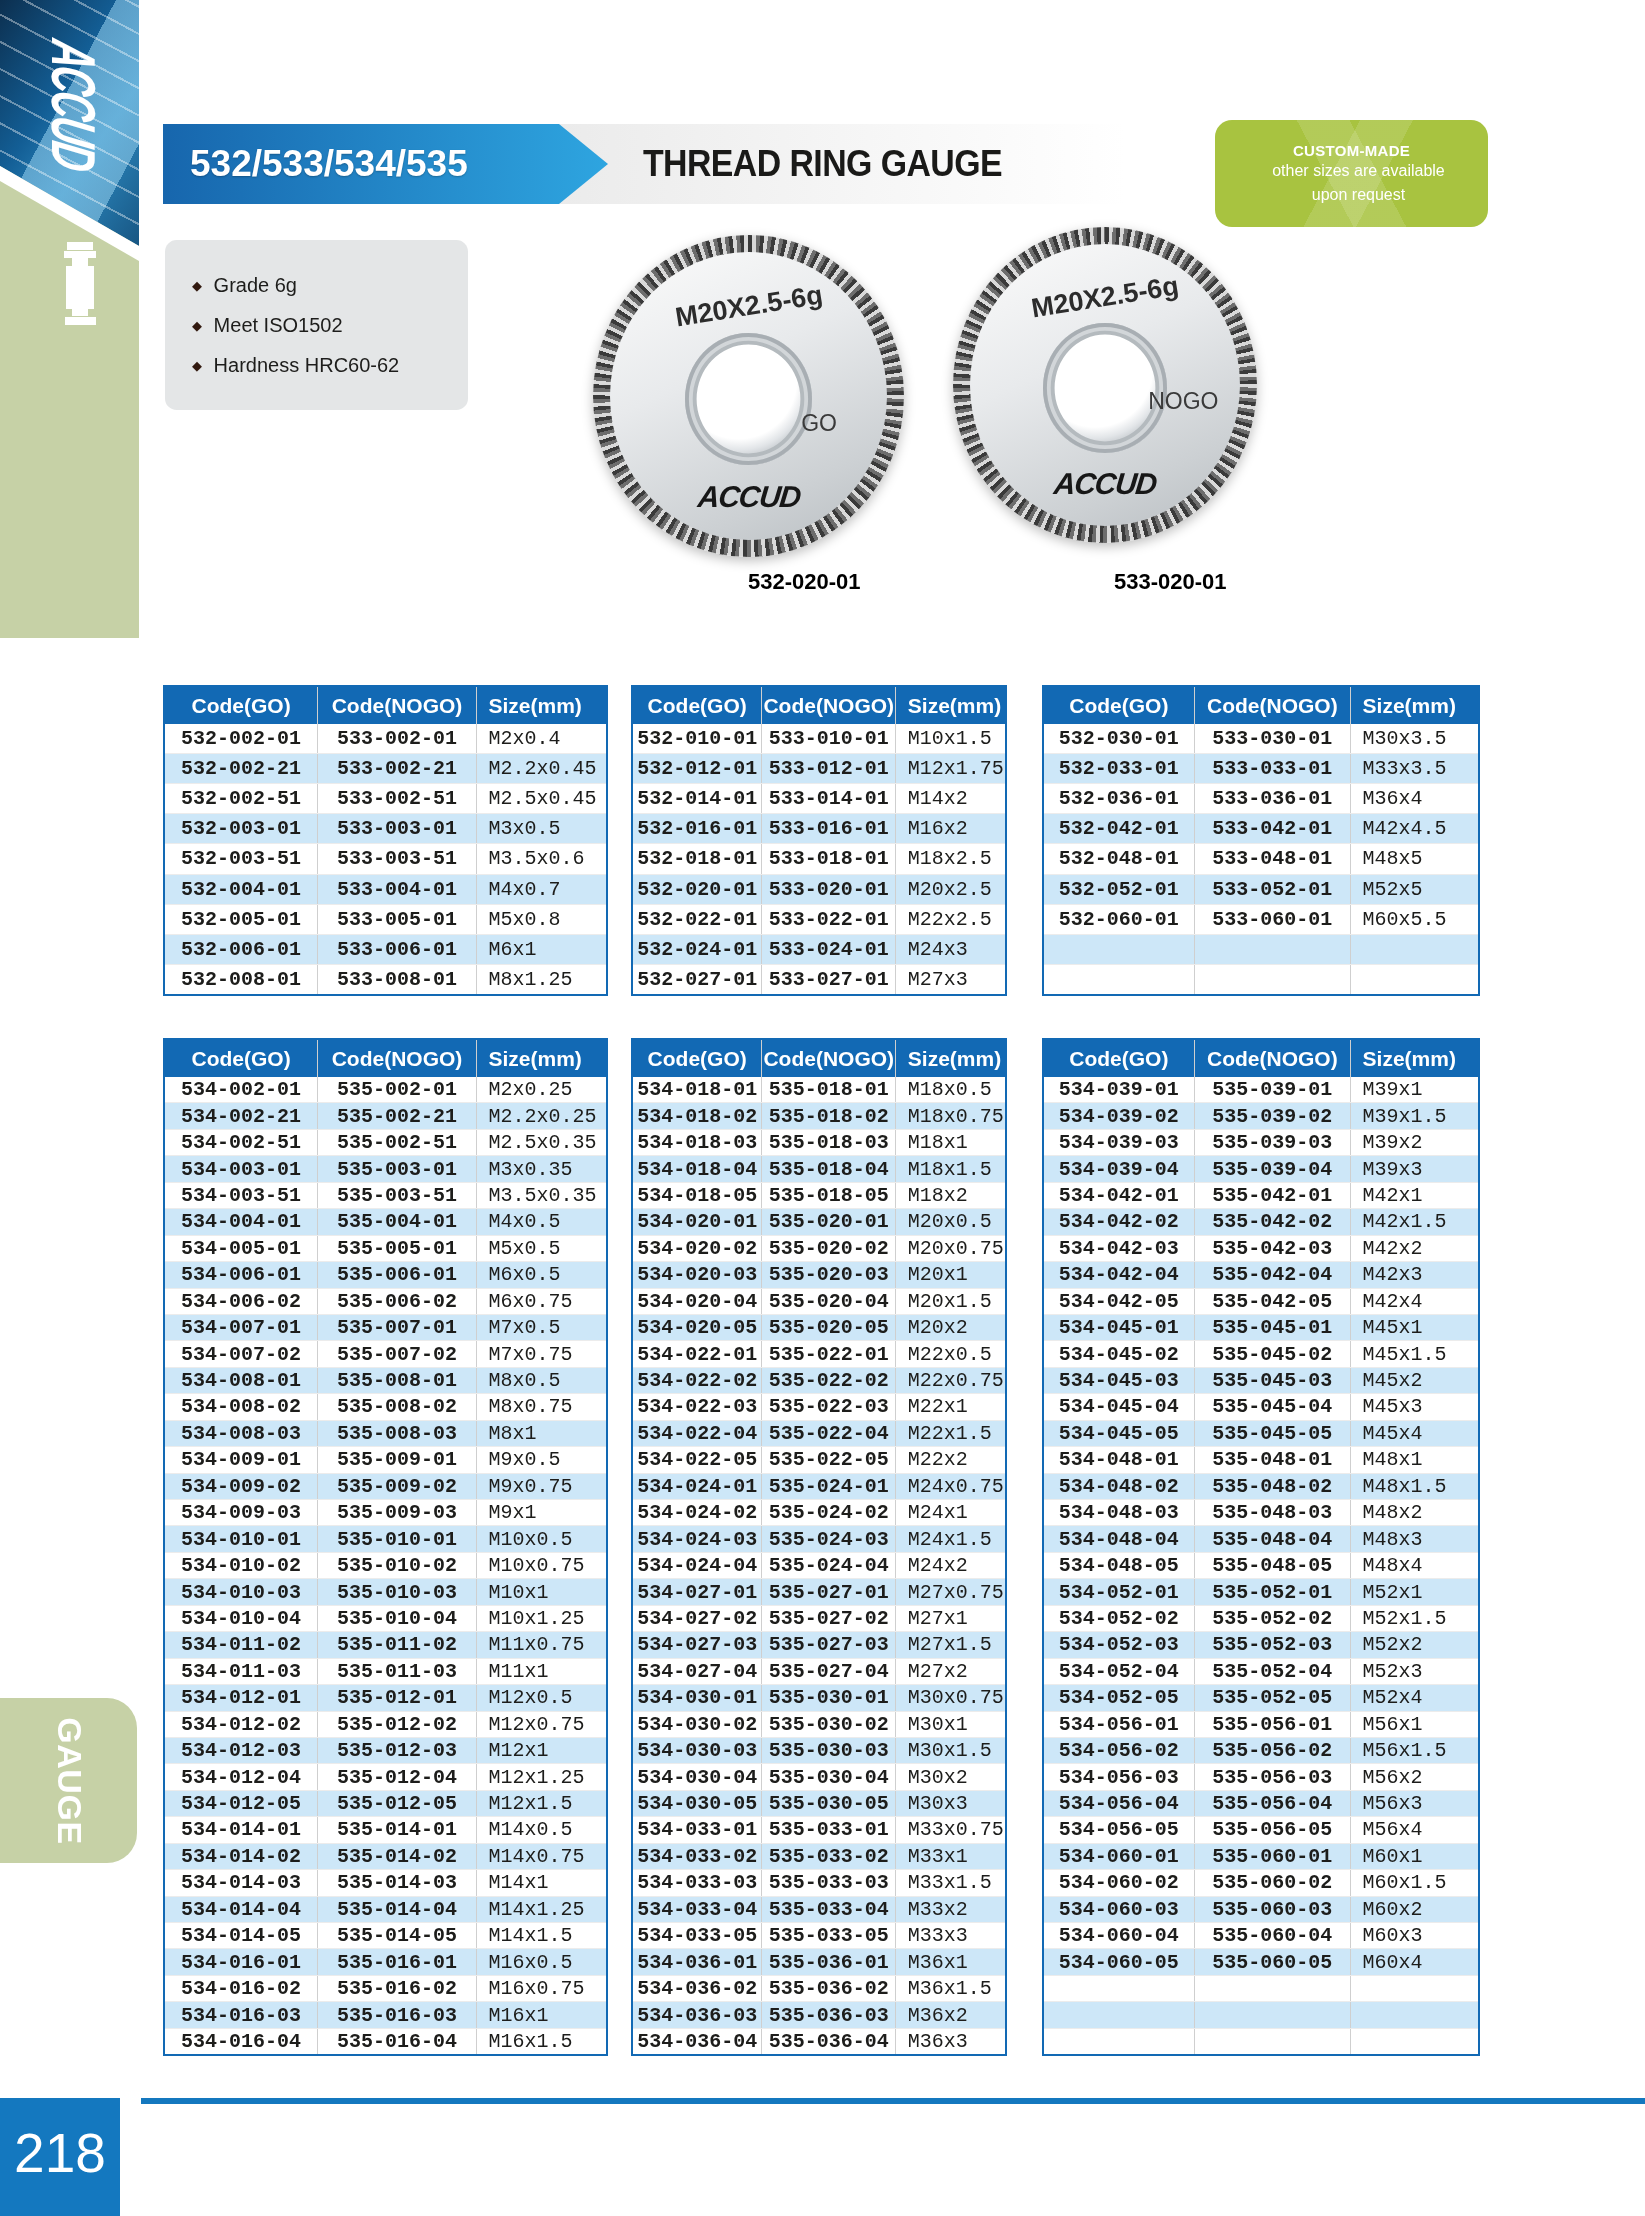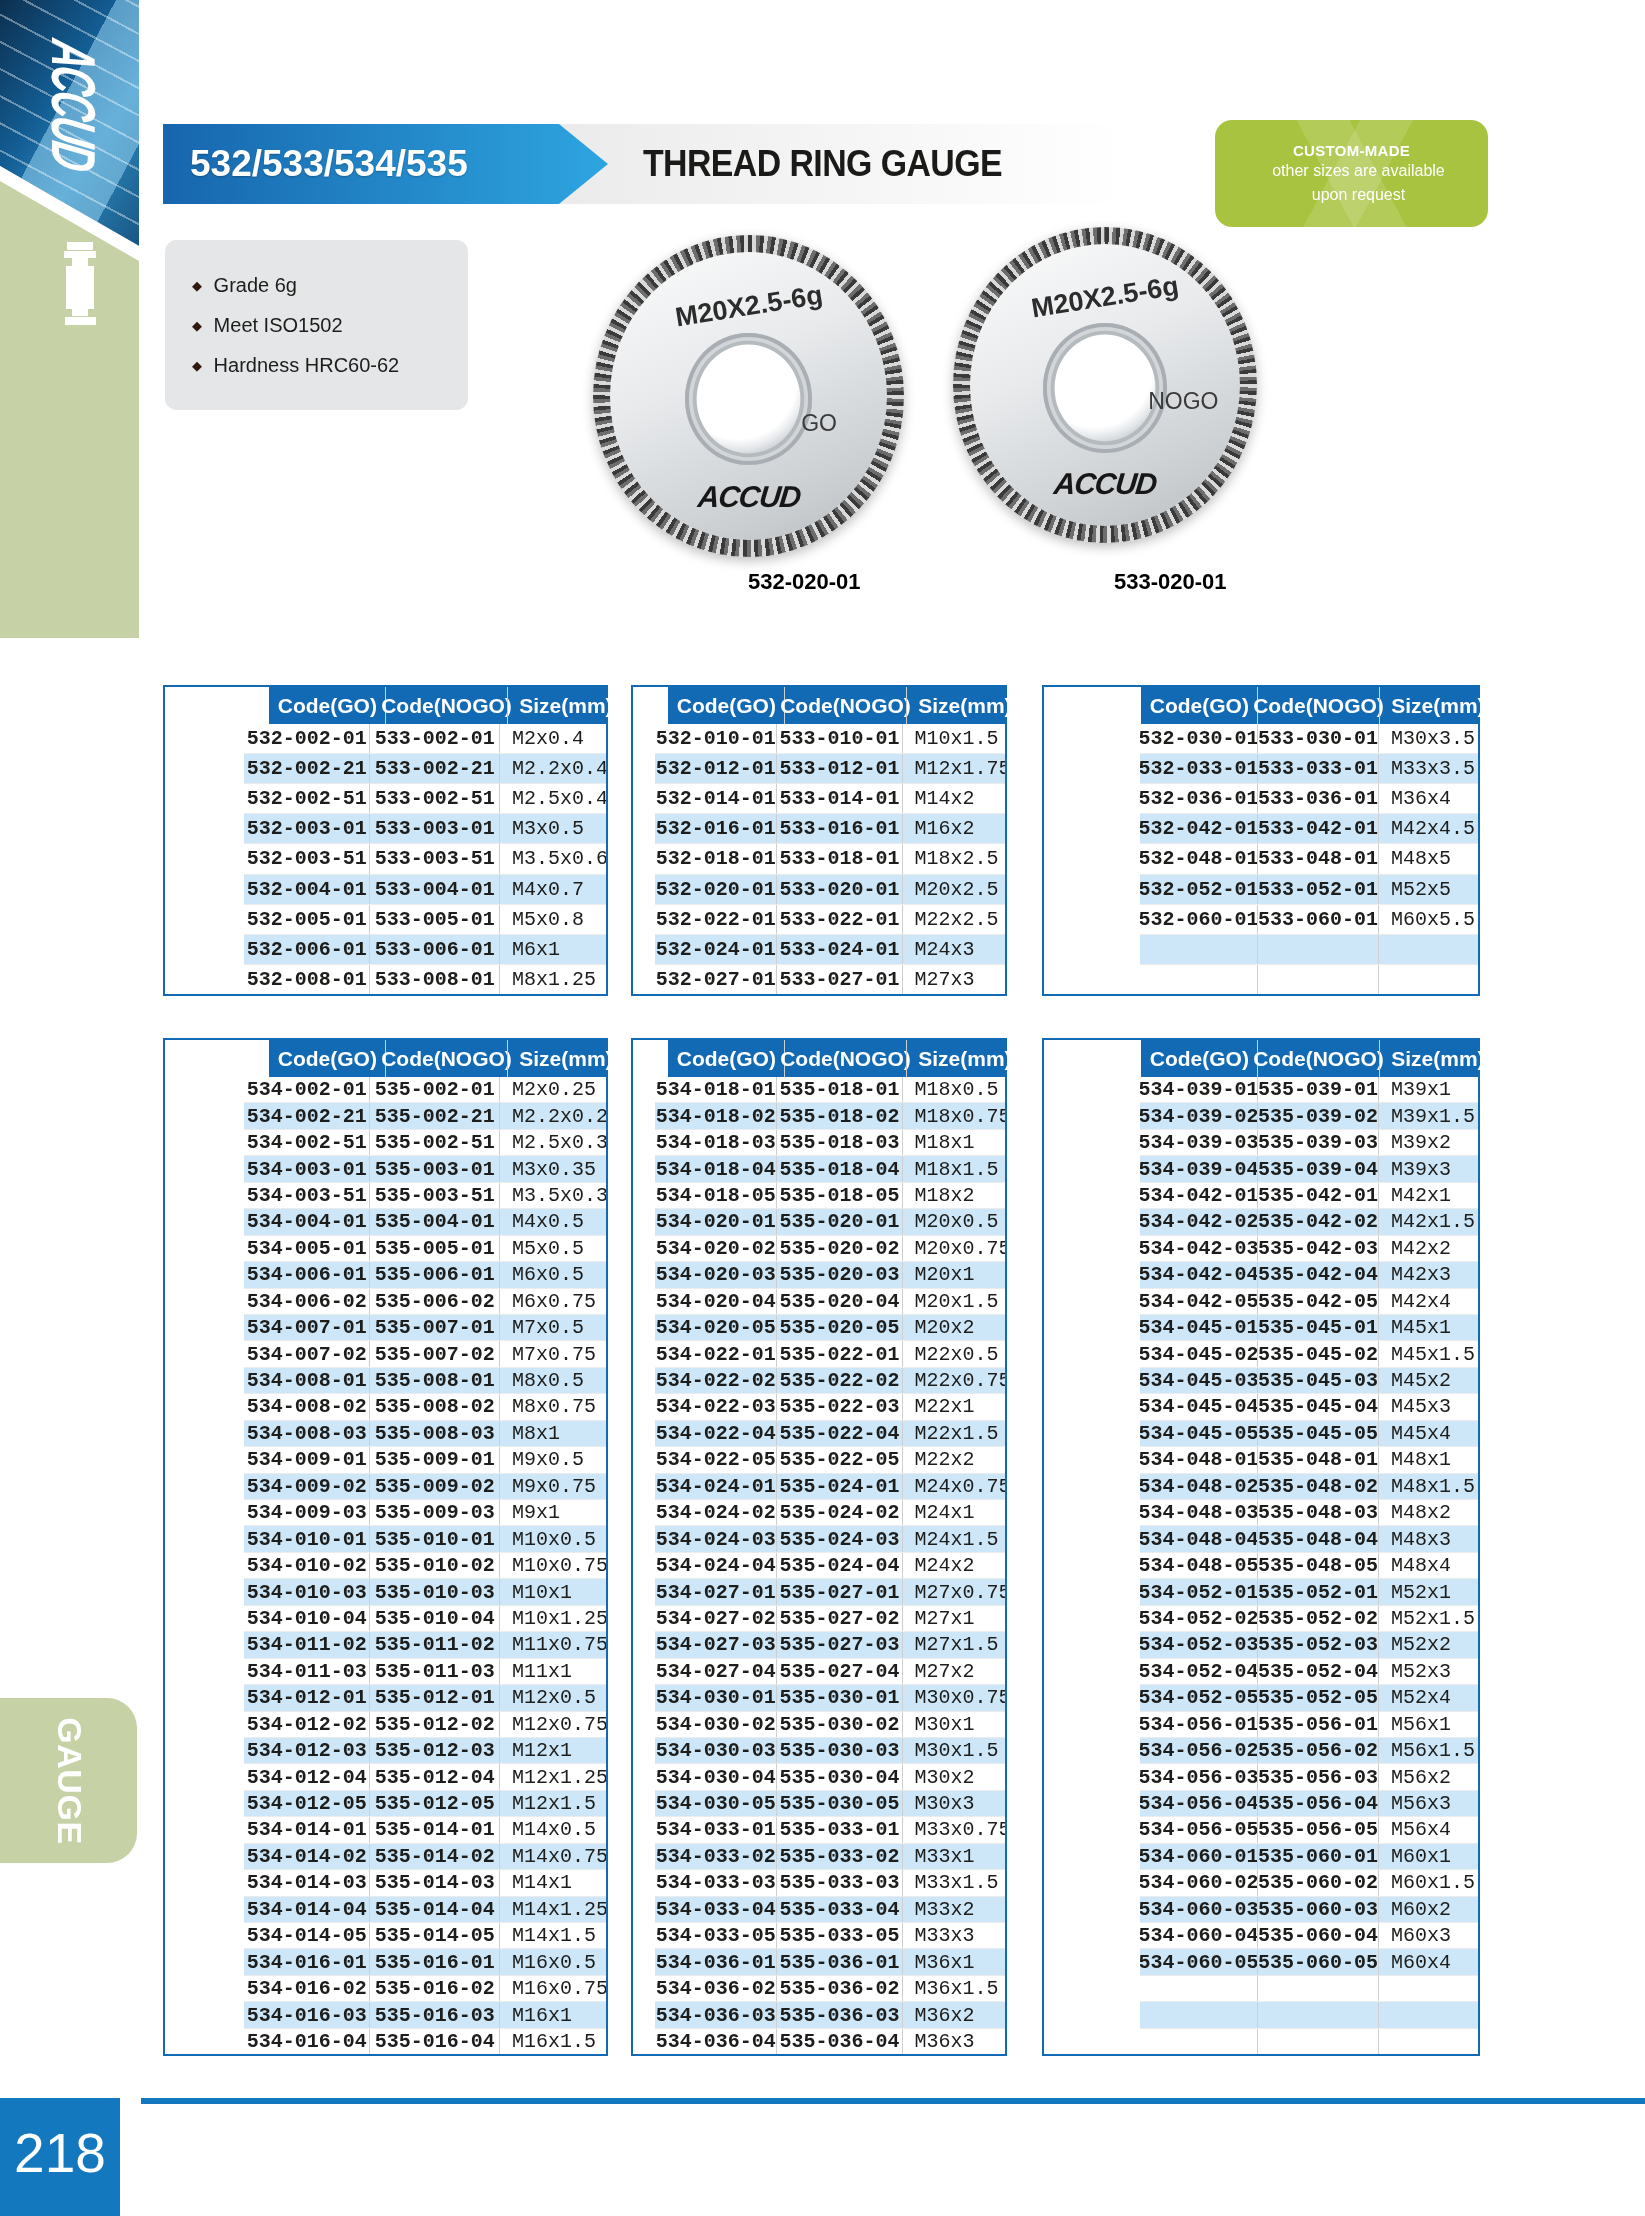--- a/index.html
+++ b/index.html
@@ -136,21 +136,21 @@
   .ring-caption{
     position:absolute;font-size:22px;font-weight:bold;color:#000;white-space:nowrap;
   }
 
   
   .section-title{
     position:absolute;left:165px;font-size:20px;font-weight:bold;color:var(--blue);letter-spacing:-0.3px;margin-top:37px;
   }
   .cat-table{
     position:absolute;border:2.6px solid var(--blue);background:#fff;
-    display:flex;flex-direction:column;align-items:flex-end;
+    display:flex;flex-direction:column;
   }
   .thead{display:flex;background:var(--blue);flex:0 0 37px;}
   .th{
     display:flex;align-items:center;justify-content:center;
     color:#fff;font-size:21px;font-weight:bold;white-space:nowrap;
   }
   .th + .th{border-left:1.3px solid #cfcfcf;}
   .tbody{flex:1;display:flex;flex-direction:column;font-family:Liberation Mono, monospace;}
   .tr{flex:1;display:flex;background:#fff;}
   .tr:nth-child(even){background:var(--row-blue);}

